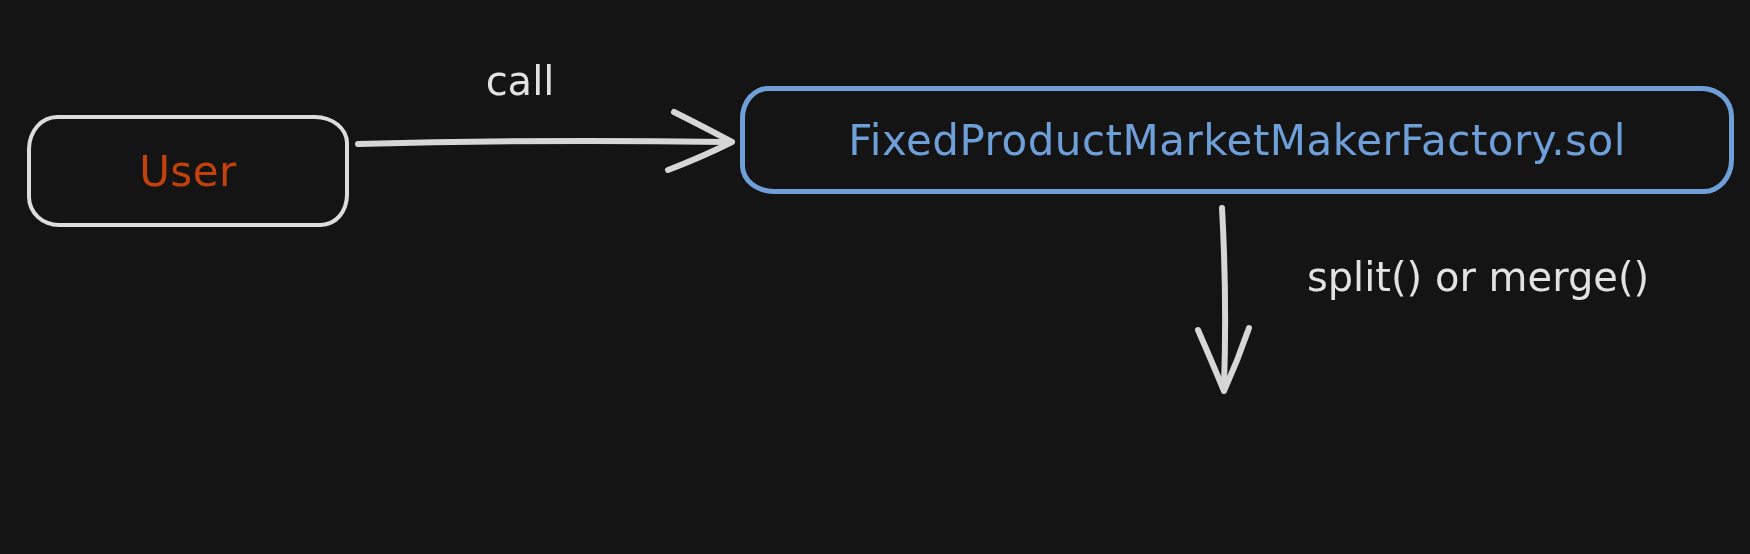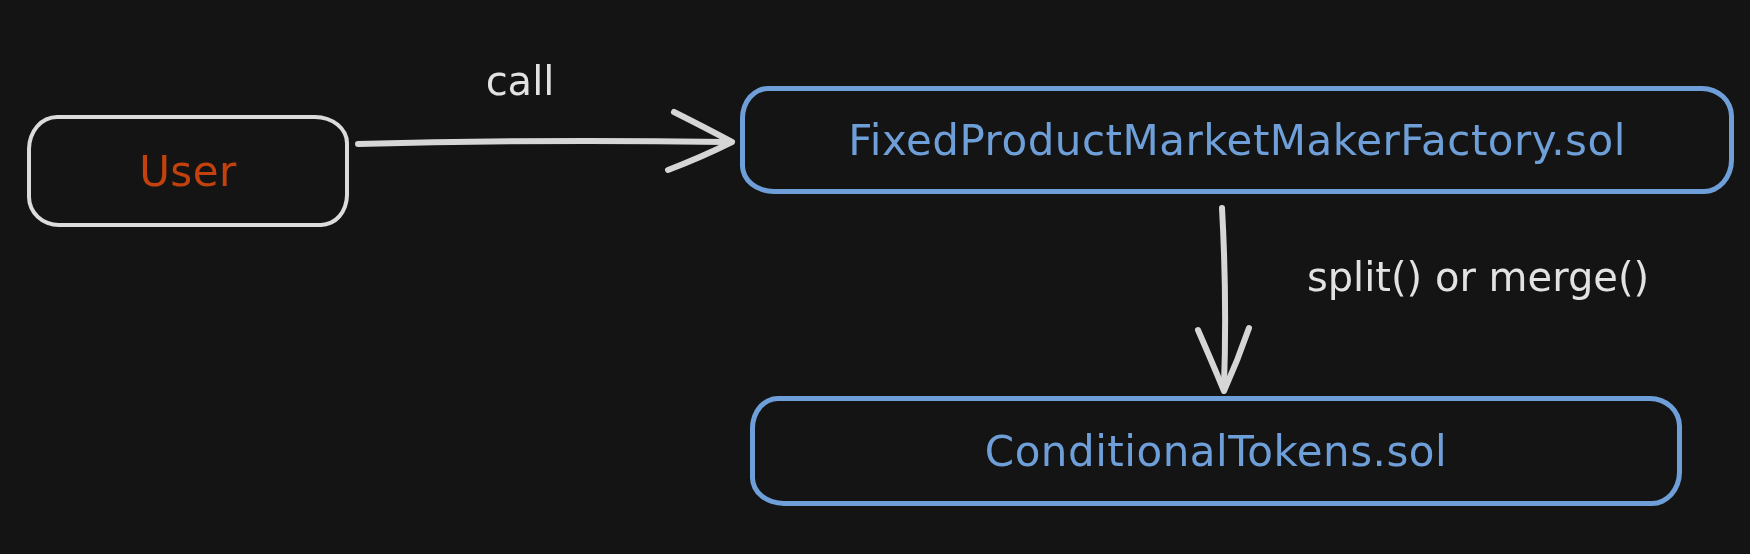--- a/index.html
+++ b/index.html
@@ -78,21 +78,18 @@
   </svg>
 
   <div class="node light" id="node-user">
     <span class="node-label">User</span>
   </div>
 
   <div class="node blue" id="node-factory">
     <span class="node-label">FixedProductMarketMakerFactory.sol</span>
   </div>
 
-  <div class="node blue" id="node-ctokens">
-    <span class="node-label">ConditionalTokens.sol</span>
-  </div>
 
   <div class="edge-label" id="label-split">split() or merge()</div>
 
   <div class="edge-label" id="label-call">call</div>
 
 </div>
 
 </body></html>

